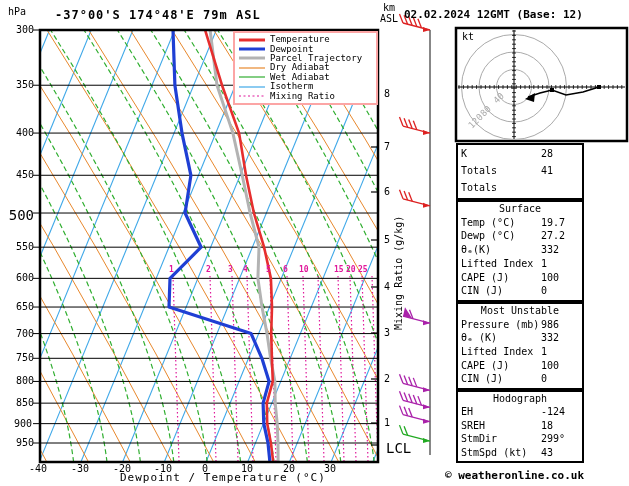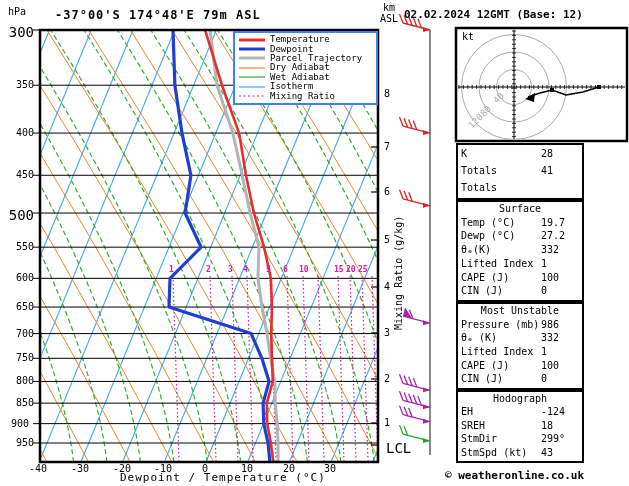--- a/index.html
+++ b/index.html
@@ -2,21 +2,21 @@
 <html><head>
 <meta charset="utf-8">
 <style>
   html,body{margin:0;padding:0;background:#fff;}
   #app{position:relative;width:629px;height:486px;background:#fff;overflow:hidden;
        font-family:"DejaVu Sans Mono",monospace;color:#000;}
   .lbl{position:absolute;white-space:nowrap;font-family:"DejaVu Sans Mono",monospace;color:#000;}
   .bold{font-weight:bold;}
   svg{position:absolute;left:0;top:0;}
   .legend{position:absolute;left:233px;top:31px;width:145px;background:#fff;
-          border:2px solid #3b82f6;padding:2px 3px 2px 4px;box-sizing:border-box;z-index:5;}
+          border:2px solid #fca5a5;padding:2px 3px 2px 4px;box-sizing:border-box;z-index:5;}
   .legend-row{display:flex;align-items:center;height:9.4px;font-size:9px;line-height:9px;}
   .legend-swatch{width:26px;margin-right:5px;flex:0 0 26px;}
   .statbox{position:absolute;left:456px;width:128px;border:2px solid #000;background:#fff;
            box-sizing:border-box;padding:0 3px;overflow:hidden;}
   .stat-head{text-align:center;font-size:10px;}
   .stat-row{display:flex;font-size:10px;}
   .stat-row .k{flex:1 1 auto;}
   .stat-row .v{flex:0 0 38px;text-align:left;}
   .mixlbl{position:absolute;font-size:8px;font-weight:bold;}
 </style>
@@ -338,33 +338,33 @@
       </div>
       <div class="legend-row">
         <svg width="26" height="8" class="legend-swatch" style="position: static;">
           <line x1="0" y1="4" x2="26" y2="4" stroke="#e0189b" stroke-width="1.2" stroke-dasharray="2,2.5"></line>
         </svg>
         <span>Mixing Ratio</span>
       </div>
     </div>
 
   <div id="labels-layer">
-      <div class="lbl" style="left:6px;top:24px;width:28px;text-align:right;font-size:14px;">300</div>
+      <div class="lbl" style="left:6px;top:24px;width:28px;text-align:right;font-size:10px;">300</div>
       <div class="lbl" style="left:6px;top:79px;width:28px;text-align:right;font-size:10px;">350</div>
       <div class="lbl" style="left:6px;top:127px;width:28px;text-align:right;font-size:10px;">400</div>
       <div class="lbl" style="left:6px;top:169px;width:28px;text-align:right;font-size:10px;">450</div>
       <div class="lbl" style="left:6px;top:207px;width:28px;text-align:right;font-size:14px;">500</div>
       <div class="lbl" style="left:6px;top:241px;width:28px;text-align:right;font-size:10px;">550</div>
       <div class="lbl" style="left:6px;top:272px;width:28px;text-align:right;font-size:10px;">600</div>
       <div class="lbl" style="left:6px;top:301px;width:28px;text-align:right;font-size:10px;">650</div>
       <div class="lbl" style="left:6px;top:328px;width:28px;text-align:right;font-size:10px;">700</div>
       <div class="lbl" style="left:6px;top:352px;width:28px;text-align:right;font-size:10px;">750</div>
       <div class="lbl" style="left:6px;top:375px;width:28px;text-align:right;font-size:10px;">800</div>
       <div class="lbl" style="left:6px;top:397px;width:28px;text-align:right;font-size:10px;">850</div>
-      <div class="lbl" style="left:6px;top:418px;width:28px;text-align:center;font-size:10px;">900</div>
+      <div class="lbl" style="left:14px;top:418px;width:28px;text-align:left;font-size:10px;">900</div>
       <div class="lbl" style="left:6px;top:437px;width:28px;text-align:right;font-size:10px;">950</div>
       <div class="lbl" style="left:38px;top:463px;font-size:10px;transform:translateX(-50%);">-40</div>
       <div class="lbl" style="left:80px;top:463px;font-size:10px;transform:translateX(-50%);">-30</div>
       <div class="lbl" style="left:122px;top:463px;font-size:10px;transform:translateX(-50%);">-20</div>
       <div class="lbl" style="left:163px;top:463px;font-size:10px;transform:translateX(-50%);">-10</div>
       <div class="lbl" style="left:205px;top:463px;font-size:10px;transform:translateX(-50%);">0</div>
       <div class="lbl" style="left:247px;top:463px;font-size:10px;transform:translateX(-50%);">10</div>
       <div class="lbl" style="left:289px;top:463px;font-size:10px;transform:translateX(-50%);">20</div>
       <div class="lbl" style="left:330px;top:463px;font-size:10px;transform:translateX(-50%);">30</div>
       <div class="lbl" style="left:384px;top:88px;font-size:10px;">8</div>

